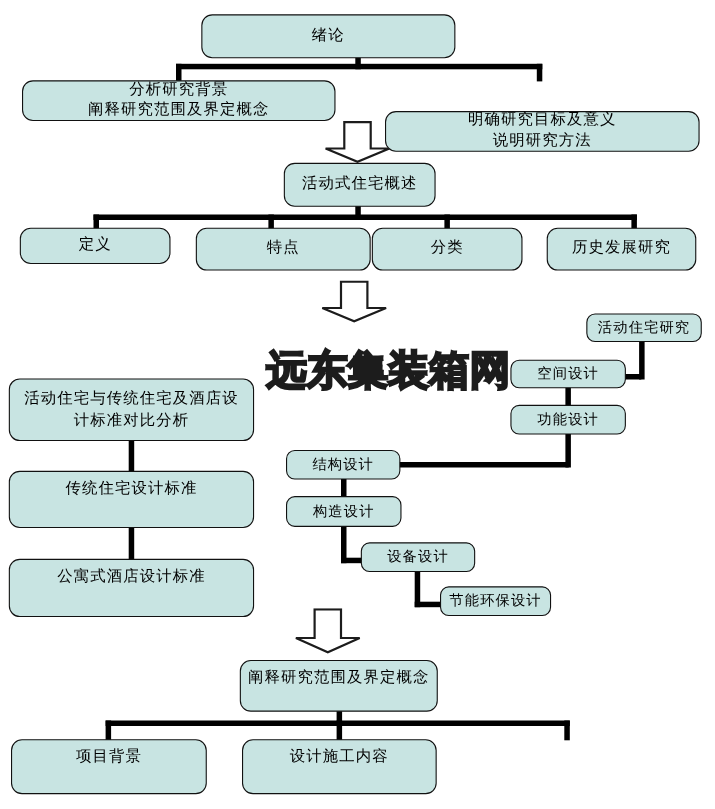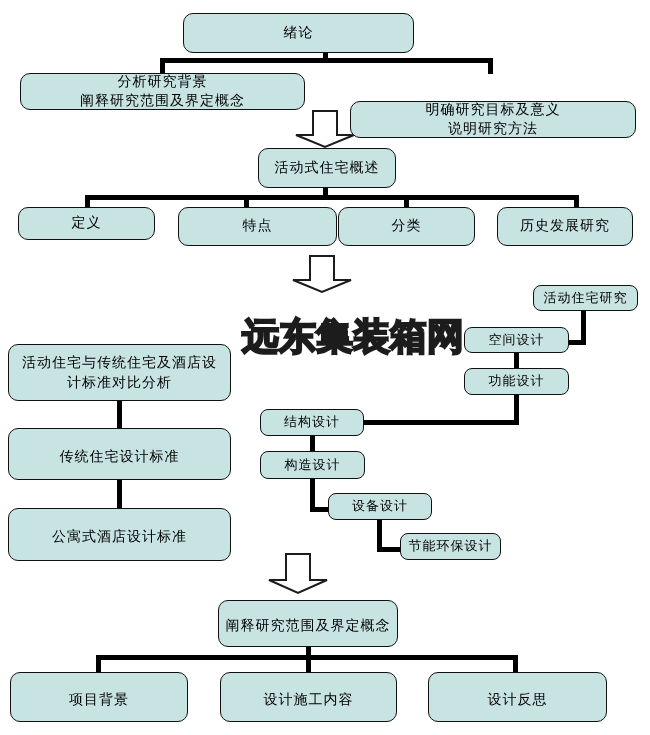--- a/index.html
+++ b/index.html
@@ -9,21 +9,21 @@
   }
   .box{
     position:absolute;box-sizing:border-box;z-index:2;
     background:var(--box-fill,#c8e4e2);
     border:1.6px solid var(--box-border,#111);
     border-radius:10px;
     display:flex;flex-direction:column;align-items:center;justify-content:center;
     text-align:center;font-size:14px;letter-spacing:1px;line-height:1.45;
   }
   .box.small{font-size:13px;border-radius:8px;}
-  .box.topalign{justify-content:center;padding-top:6px;}
+  .box.topalign{justify-content:flex-start;padding-top:6px;}
   .conn{position:absolute;background:var(--connector,#000);z-index:1;}
   .arrow{position:absolute;z-index:1;}
   .wm-brand{
     position:absolute;z-index:0;font-family:"DejaVu Sans",sans-serif;font-weight:bold;
     font-size:37px;letter-spacing:0px;color:#ffffff;
     -webkit-text-stroke:2.2px #1c1c1c;white-space:nowrap;
   }
   .wm-url{
     position:absolute;z-index:0;font-family:"Liberation Serif","DejaVu Serif",serif;
     font-style:italic;font-weight:bold;font-size:19px;color:#141414;white-space:nowrap;
@@ -145,17 +145,14 @@
   <div class="box topalign" style="left:218px;top:600px;width:180px;height:47px;">
     <span>阐释研究范围及界定概念</span>
   </div>
 
   <div class="box topalign" style="left:10px;top:672px;width:178px;height:50px;">
     <span>项目背景</span>
   </div>
   <div class="box topalign" style="left:220px;top:672px;width:177px;height:50px;">
     <span>设计施工内容</span>
   </div>
-  <div class="box topalign" style="left:428px;top:672px;width:179px;height:50px;">
-    <span>设计反思</span>
-  </div>
 
 </div>
 
 </body></html>

